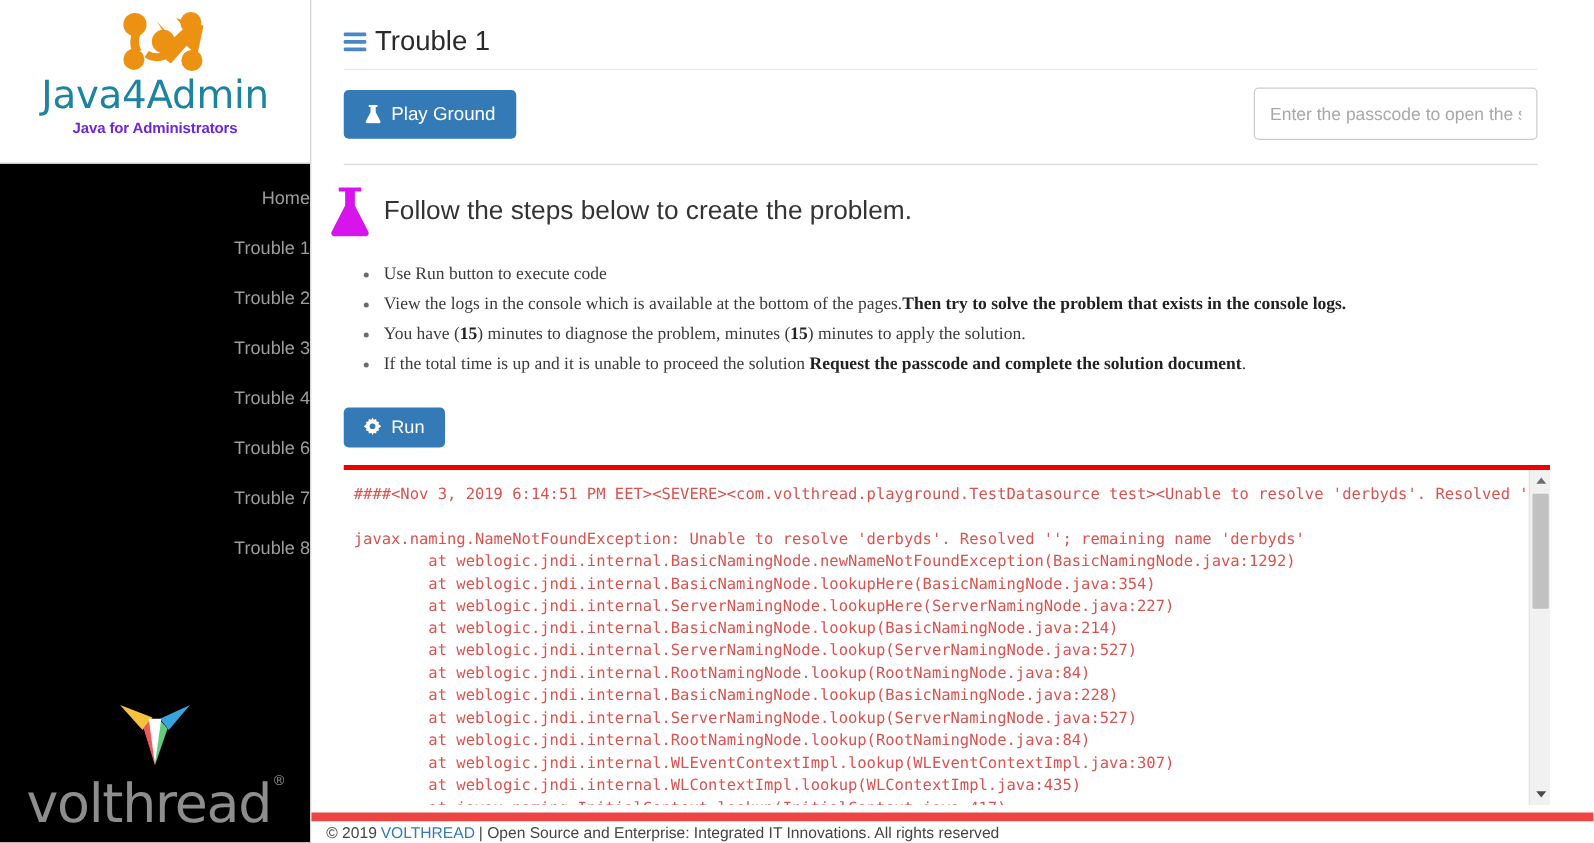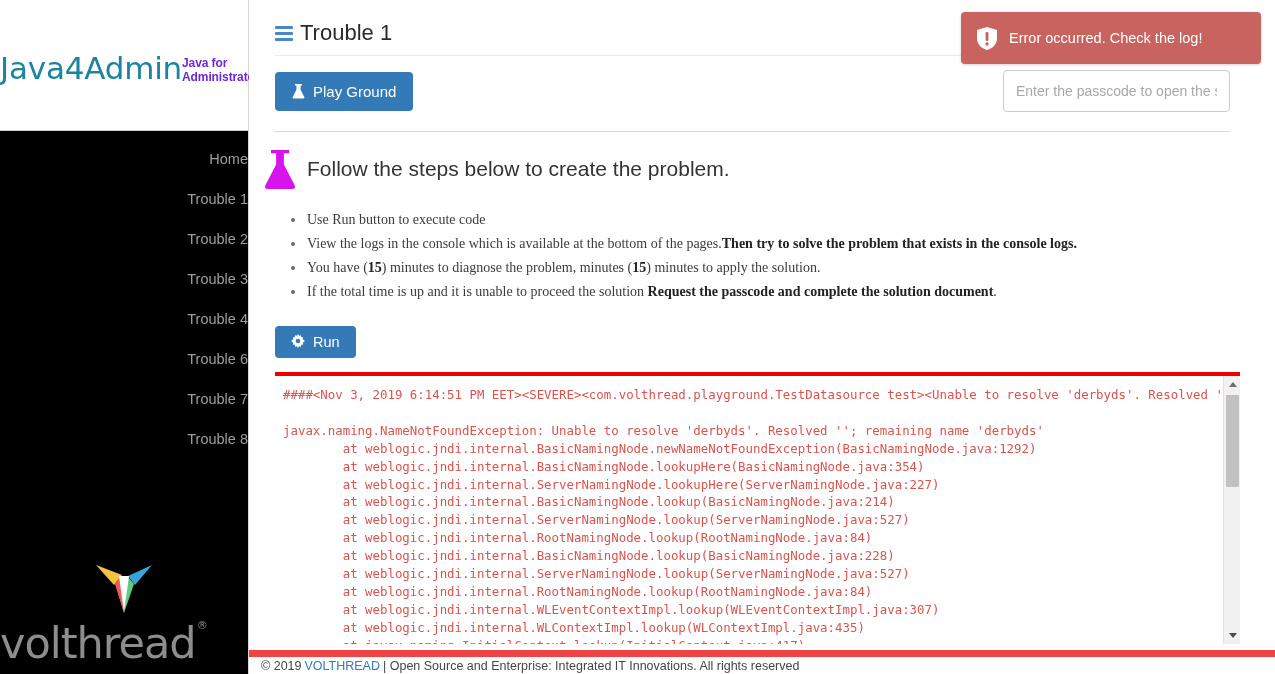--- a/index.html
+++ b/index.html
@@ -25,21 +25,21 @@
     flex: 0 0 249px;
     background: #000000;
     position: relative;
     border-right: 1px solid #d8d8d8;
   }
   .brand {
     background: #ffffff;
     height: 131px;
     border-bottom: 1px solid #cfcfcf;
     display: flex;
-    flex-direction: row;
+    flex-direction: column;
     align-items: center;
     justify-content: flex-start;
     padding-top: 7px;
   }
   .brand-mark { width: 86px; height: 54px; }
   .brand-title {
     font-size: 31px;
     color: #1c84a0;
     line-height: 1.05;
     letter-spacing: -0.2px;
@@ -62,21 +62,21 @@
     text-decoration: none;
     line-height: 20px;
     cursor: pointer;
     text-align: right;
   }
 
   .volt-logo {
     position: absolute;
     left: 0; right: 0;
     bottom: 8px;
-    text-align: left;
+    text-align: center;
   }
   .volt-mark { width: 72px; height: 56px; display: block; margin: 0 auto 2px; }
   .volt-word {
     font-size: 43px;
     color: #8d8d8d;
     font-family: "DejaVu Sans", sans-serif;
     letter-spacing: -1px;
     line-height: 46px;
     position: relative;
     display: inline-block;
@@ -436,24 +436,14 @@
       </div>
     </div>
 
     <div class="footer">
       <span>© 2019</span>
       <a href="#">VOLTHREAD</a>
       <span>| Open Source and Enterprise: Integrated IT Innovations. All rights reserved</span>
     </div>
   </section>
 
-  <div class="toast">
-    <span class="ico">
-      <svg width="20" height="23" viewBox="0 0 20 23" aria-hidden="true">
-        <path d="M10 0L0 3v8.3C0 17 4.2 21.6 10 23c5.8-1.4 10-6 10-11.7V3z" fill="#ffffff"></path>
-        <rect x="8.6" y="5" width="2.8" height="9" rx="1.2" fill="#c9635f"></rect>
-        <circle cx="10" cy="17" r="1.7" fill="#c9635f"></circle>
-      </svg>
-    </span>
-    <span>Error occurred. Check the log!</span>
-  </div>
 
 </div>
 
 </body></html>

